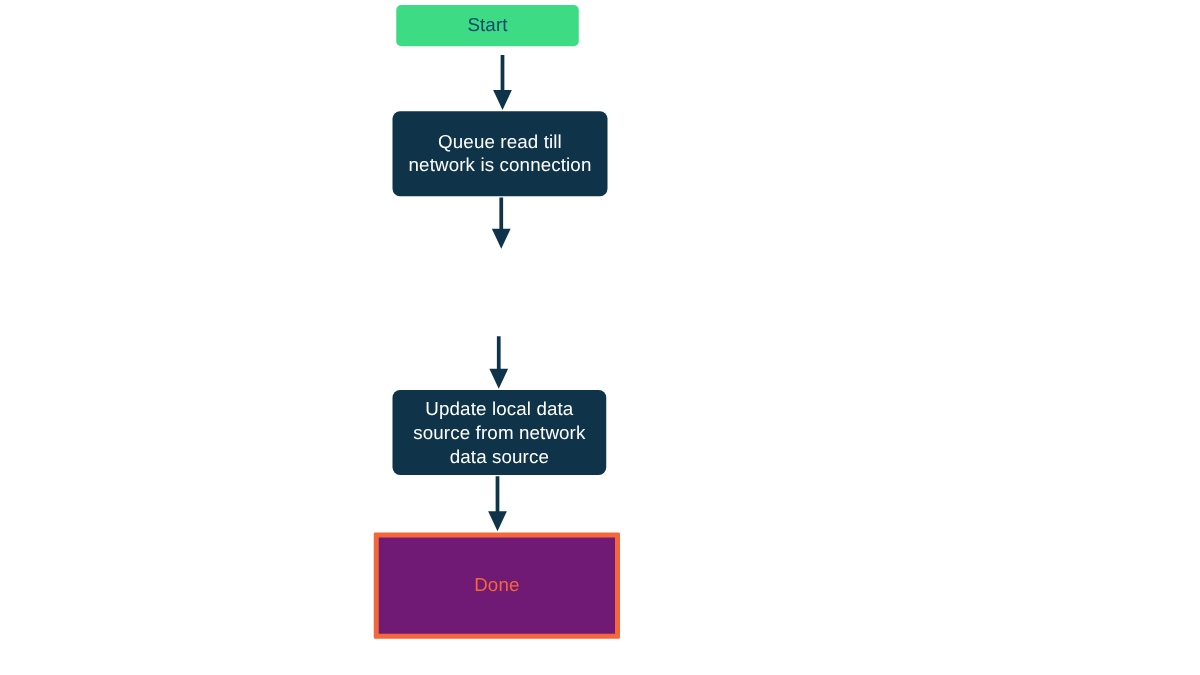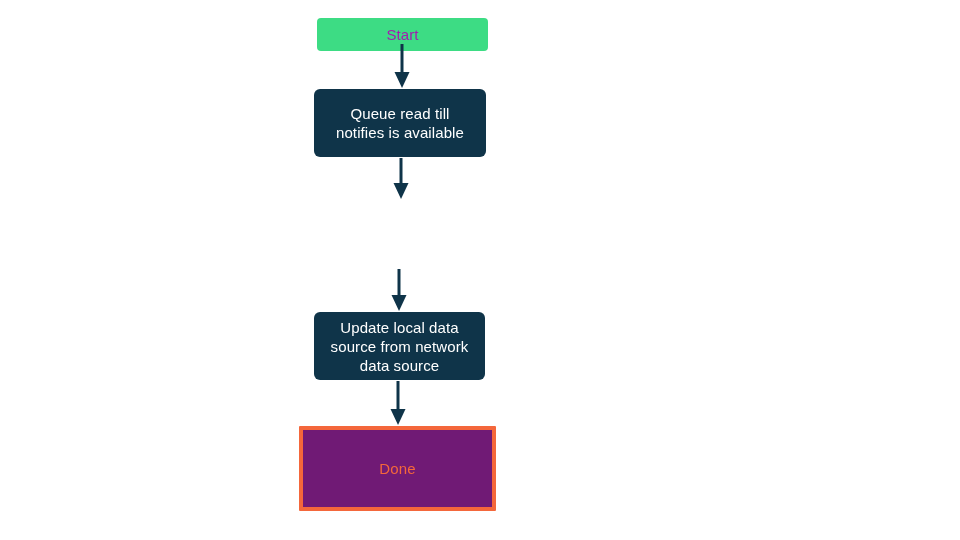--- a/index.html
+++ b/index.html
@@ -29,26 +29,26 @@
     align-items: center;
     justify-content: center;
     text-align: center;
     line-height: 19px;
     letter-spacing: 0.1px;
   }
 
   
   .node-start {
     left: 317px;
-    top: 18px;
-    width: 171px;
+    top: 4px;
+    width: 146px;
     height: 33px;
     background: #3ddc84;
     border-radius: 4px;
-    color: #a21caf;
+    color: #0c4a6e;
     font-size: 15px;
   }
 
   
   .node-process {
     background: #0f3449;
     border-radius: 6px;
     color: #ffffff;
     font-size: 15px;
     padding: 4px 0;
@@ -111,21 +111,21 @@
   <div class="arrow arrow-1">
     <svg width="24" height="44" viewBox="0 0 24 44" aria-hidden="true">
       <line x1="12" y1="0" x2="12" y2="30" stroke="#0f3449" stroke-width="3"></line>
       <polygon points="4.5,28 19.5,28 12,44" fill="#0f3449"></polygon>
     </svg>
   </div>
 
   <div class="node node-process node-queue">
     <span>
       <span>Queue read till</span><br>
-      <span>notifies is available</span>
+      <span>network is connection</span>
     </span>
   </div>
 
   <div class="arrow arrow-2">
     <svg width="24" height="41" viewBox="0 0 24 41" aria-hidden="true">
       <line x1="12" y1="0" x2="12" y2="27" stroke="#0f3449" stroke-width="3"></line>
       <polygon points="4.5,25 19.5,25 12,41" fill="#0f3449"></polygon>
     </svg>
   </div>
 

